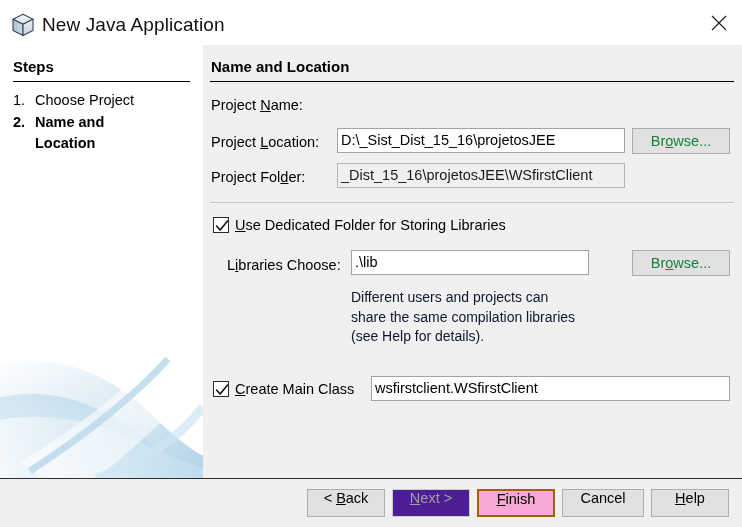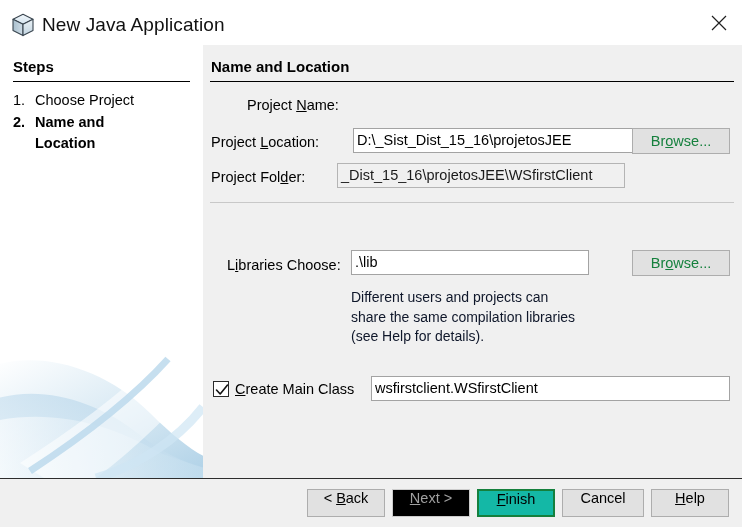--- a/index.html
+++ b/index.html
@@ -235,26 +235,26 @@
     font-size: 14.5px;
     color: #000000;
     text-align: center;
     white-space: nowrap;
     cursor: default;
     padding: 0;
   }
   .bbtn.disabled {
     color: #a0a0a0;
     border-color: #cccccc;
-    background: #000000;
+    background: #4c1d95;
     text-align: center;
   }
   .bbtn.default {
-    border: 2px solid #15803d;
-    background: #14b8a6;
+    border: 2px solid #a16207;
+    background: #f9a8d4;
   }
 </style>
 </head>
 <body>
 
 <div class="dialog">
 
   <div class="titlebar">
     <span class="title-icon">
       <svg width="28" height="28" viewBox="0 0 28 28">
@@ -322,31 +322,39 @@
       <path d="M168,56 C132,96 82,134 30,168" stroke="#bcd9ec" stroke-width="7" fill="none" opacity="0.85"></path>
       <path d="M203,104 C178,136 140,162 96,175" stroke="#cfe5f3" stroke-width="9" fill="none" opacity="0.7"></path>
     </svg>
   </div>
 
   <div class="main-panel">
 
     <div class="section-title">Name and Location</div>
     <div class="section-rule"></div>
 
-    <div class="field-label" style="left:8px; top:52px;margin-left:36px;"><span>Project </span><span class="mn">N</span><span>ame:</span></div>
+    <div class="field-label" style="left:8px; top:52px;"><span>Project </span><span class="mn">N</span><span>ame:</span></div>
 
     <div class="field-label" style="left:8px; top:89px;"><span>Project </span><span class="mn">L</span><span>ocation:</span></div>
-    <div class="txt" style="left:134px; top:83px; width:288px;margin-left:16px;">D:\_Sist_Dist_15_16\projetosJEE</div>
+    <div class="txt" style="left:134px; top:83px; width:288px;">D:\_Sist_Dist_15_16\projetosJEE</div>
     <div class="btn" style="left:429px; top:83px; width:98px; height:26px; line-height:24px;"><span class="lbl">Br</span><span class="lbl mn">o</span><span class="lbl">wse...</span></div>
 
     <div class="field-label" style="left:8px; top:124px;"><span>Project Fol</span><span class="mn">d</span><span>er:</span></div>
     <div class="txt readonly" style="left:134px; top:118px; width:288px;">_Dist_15_16\projetosJEE\WSfirstClient</div>
 
     <div class="divider" style="top:157px;"></div>
 
+    <div class="chk-row" style="left:10px; top:172px;">
+      <span class="chk-box">
+        <svg width="14" height="14" viewBox="0 0 14 14">
+          <path d="M1.5 7 L5.2 11 L12.5 2" stroke="#111111" stroke-width="1.6" fill="none" stroke-linecap="round" stroke-linejoin="round"></path>
+        </svg>
+      </span>
+      <span class="chk-label"><span></span><span class="mn">U</span><span>se Dedicated Folder for Storing Libraries</span></span>
+    </div>
 
     <div class="field-label" style="left:24px; top:212px;"><span>L</span><span class="mn">i</span><span>braries Choose:</span></div>
     <div class="txt" style="left:148px; top:205px; width:238px;">.\lib</div>
     <div class="btn" style="left:429px; top:205px; width:98px; height:26px; line-height:24px;"><span class="lbl">Br</span><span class="lbl mn">o</span><span class="lbl">wse...</span></div>
 
     <div class="hint" style="left:148px; top:243px; width:330px;">Different users and projects can
 share the same compilation libraries
 (see Help for details).</div>
 
     <div class="chk-row" style="left:10px; top:336px;">

